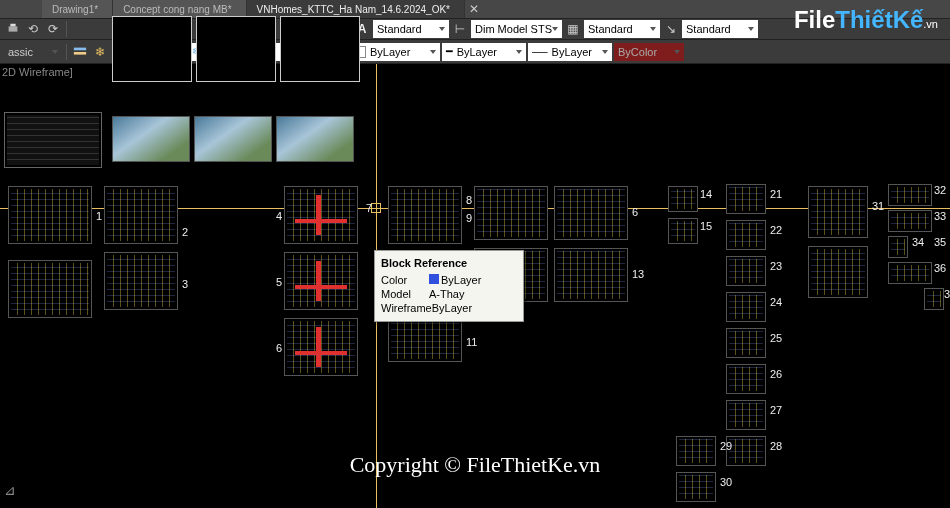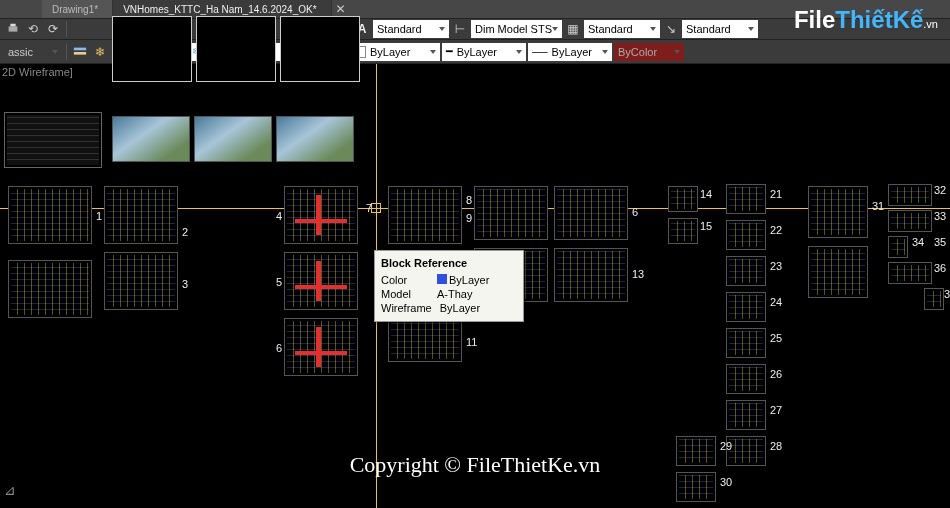--- a/index.html
+++ b/index.html
@@ -110,21 +110,21 @@
 
 .tooltip {
   position: absolute;
   background: #f5f5f0; color: #000;
   border: 1px solid #999;
   padding: 6px 6px; font-size: 11px;
   box-shadow: 2px 2px 4px rgba(0,0,0,.5);
   min-width: 150px;
 }
 .tooltip .title { font-weight: bold; margin-bottom: 4px; }
-.tooltip .row { display: flex; gap: 8px; padding: 1px 0; }
+.tooltip .row { display: flex; padding: 1px 0; }
 .tooltip .key { min-width: 48px; }
 .tooltip .sw { width: 10px; height: 10px; background: #3050dd; display: inline-block; margin-right: 2px; }
 
 
 .watermark-logo {
   position: absolute; right: 12px; top: 6px;
   font-size: 24px; font-weight: bold;
   font-family: Arial, sans-serif;
 }
 .watermark-logo .f1 { color: #fff; }
@@ -150,20 +150,21 @@
   content:""; position:absolute; inset:2px;
   background: repeating-linear-gradient(0deg,#111 0 5px,#333 5px 6px);
 }
 
 </style>
 </head>
 <body>
 
 <div class="tabs">
   <div class="tab">Drawing1*</div>
+  <div class="tab">Concept cong nang MB*</div>
   <div class="tab active">VNHomes_KTTC_Ha Nam_14.6.2024_OK*</div>
   <span class="tool-ico">✕</span>
 </div>
 
 <div class="toolbar">
   <span class="tool-ico">
       <svg viewBox="0 0 16 16">
         <rect x="3" y="5" width="10" height="6" fill="#aaa"></rect>
         <rect x="5" y="2" width="6" height="3" fill="#ddd"></rect>
       </svg>

